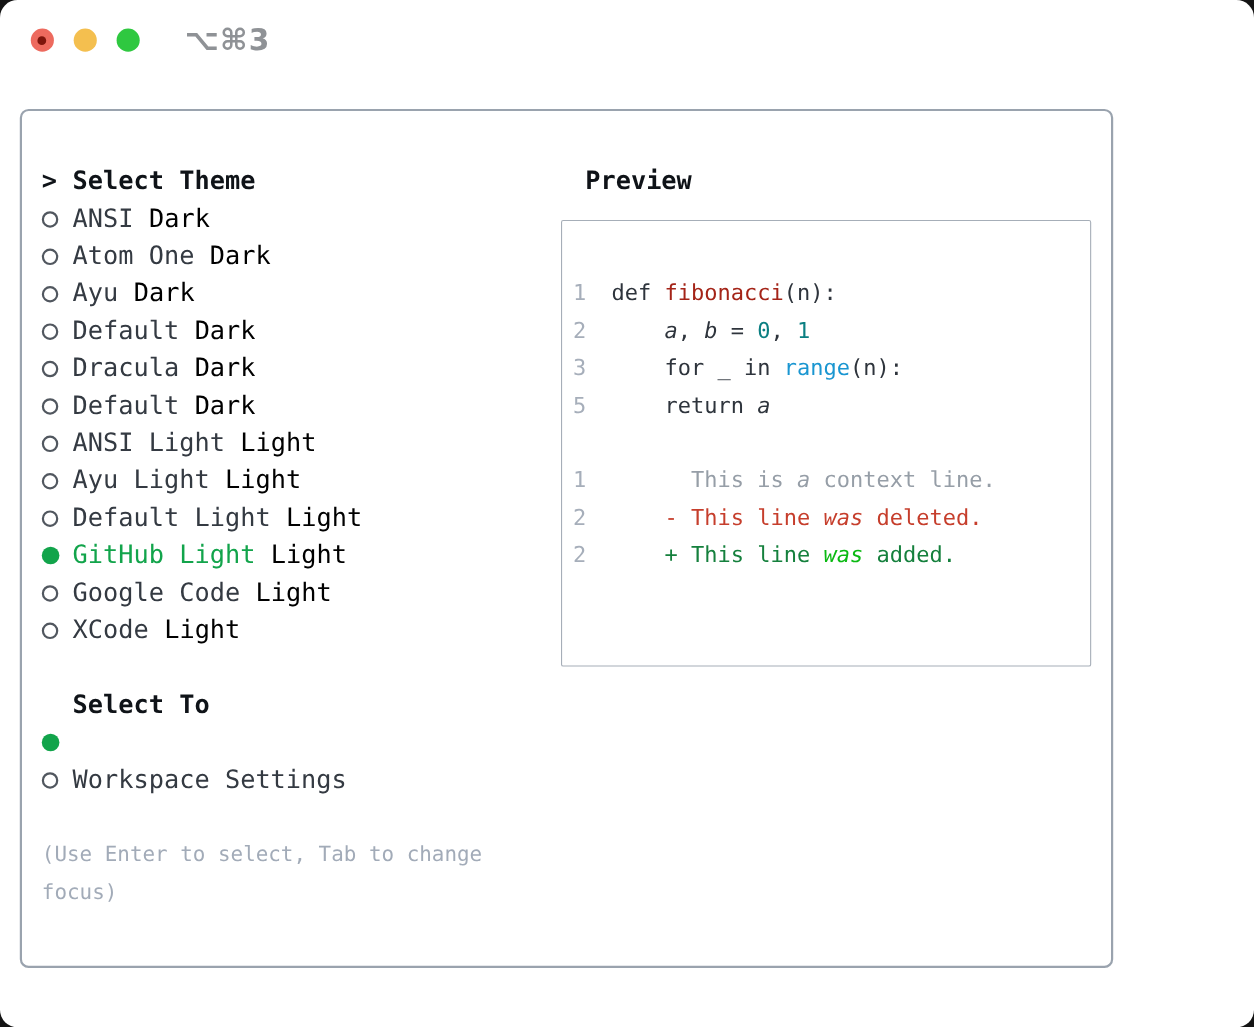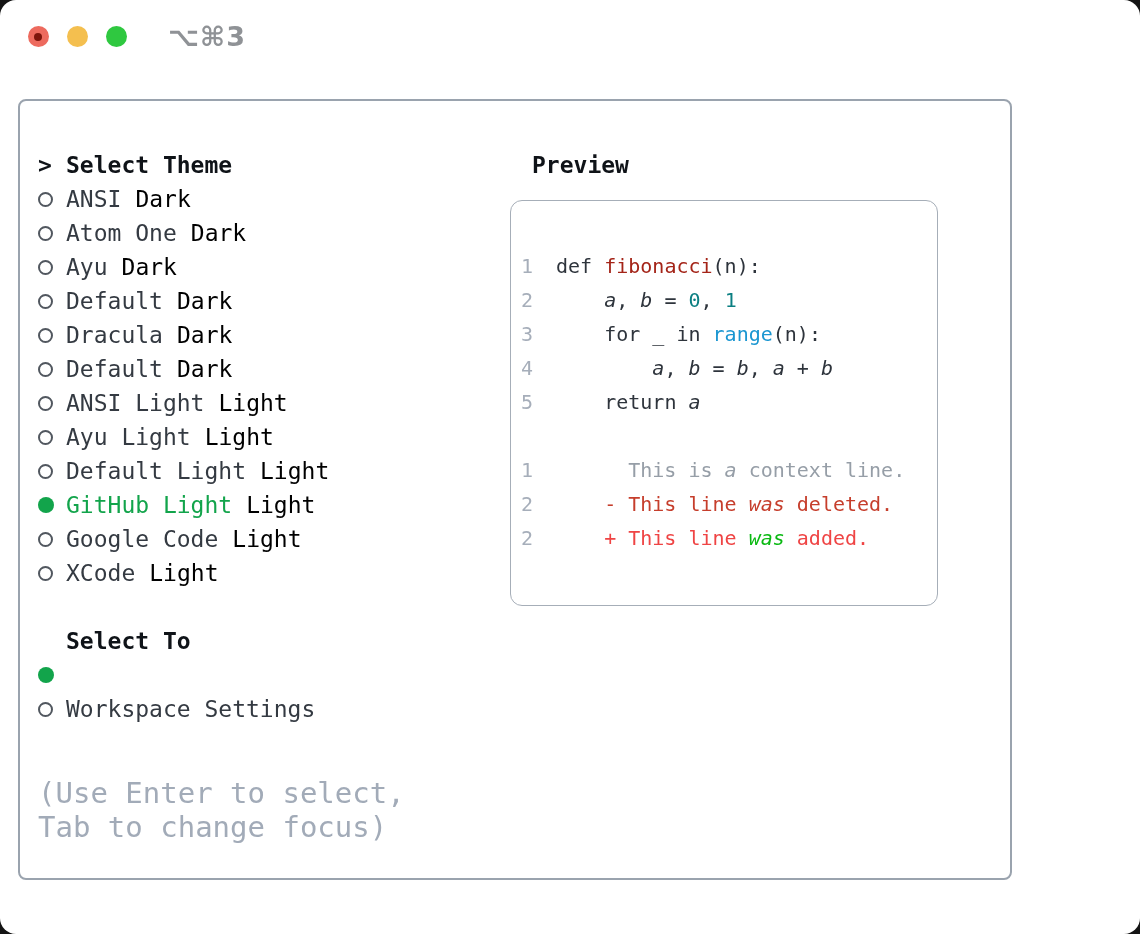--- a/index.html
+++ b/index.html
@@ -42,47 +42,47 @@
   .prompt{font-weight:700;color:#0f1318;}
   .hdr{font-weight:700;color:#0f1318;}
   .circle{
     width:15px;height:15px;border-radius:50%;
     border:2px solid #51575f;box-sizing:border-box;
   }
   .circle.sel{width:16px;height:16px;border:none;}
   .opt-name{color:#343a42;}
   .opt-tag{color:#000000;margin-left:14px;}
   .help{
-    margin-top:16px;width:432px;line-height:34px;color:#a2abb8;font-size:29px;
+    margin-top:0;width:432px;line-height:34px;color:#a2abb8;font-size:19px;
   }
   
   .preview-label{
     position:absolute;left:480px;top:47px;height:34px;line-height:34px;
     font-size:23px;font-weight:700;color:#0f1318;margin-left:32px;
   }
   .preview-box{
-    position:absolute;left:490px;top:99px;width:428px;height:406px;
-    border:1.5px solid #a6aeb8;border-radius:12px;background:#ffffff;
+    position:absolute;left:490px;top:99px;width:482px;height:406px;
+    border:1.5px solid #a6aeb8;border-radius:2px;background:#ffffff;
     box-sizing:border-box;
     padding:48px 0 0 10px;
     font-size:20px;
   }
   .pline{height:34px;line-height:34px;white-space:pre;}
   .ln{display:inline-block;width:35px;color:#a6aeba;}
   .s-k{color:#2e343c;}
   .s-p{color:#2e343c;}
   .s-fn{color:#a42418;}
   .s-num{color:#0b7f82;}
   .s-bi{color:#1a96d1;}
   .s-v{color:#2e343c;font-style:italic;}
   .s-ctx{color:#969ea7;}
   .s-ctx_i{color:#969ea7;font-style:italic;}
   .s-del{color:#c63e2c;margin-top:16px;}
   .s-del_i{color:#c63e2c;font-style:italic;}
-  .s-add{color:#ef4444;}
+  .s-add{color:#15803d;}
   .s-add_i{color:#0ab912;font-style:italic;}
 </style>
 </head>
 <body>
 
 <div class="window">
 
   <div class="titlebar">
     <div id="traffic-lights">
         <div class="tl" style="left: 27.5px; background: rgb(237, 106, 94);">
@@ -134,21 +134,20 @@
       <div class="help">(Use Enter to select, Tab to change focus)</div>
     </div>
 
     <div class="preview-label">Preview</div>
 
     <div class="preview-box">
       <div id="preview-lines">
           <div class="pline"><span class="ln">1</span><span class="s-k">def </span><span class="s-fn">fibonacci</span><span class="s-p">(n):</span></div>
           <div class="pline"><span class="ln">2</span><span class="s-p">    </span><span class="s-v">a</span><span class="s-p">, </span><span class="s-v">b</span><span class="s-p"> = </span><span class="s-num">0</span><span class="s-p">, </span><span class="s-num">1</span></div>
           <div class="pline"><span class="ln">3</span><span class="s-p">    </span><span class="s-k">for</span><span class="s-p"> _ </span><span class="s-k">in</span><span class="s-p"> </span><span class="s-bi">range</span><span class="s-p">(n):</span></div>
-          <div class="pline"><span class="ln">4</span><span class="s-p">        </span><span class="s-v">a</span><span class="s-p">, </span><span class="s-v">b</span><span class="s-p"> = </span><span class="s-v">b</span><span class="s-p">, </span><span class="s-v">a</span><span class="s-p"> + </span><span class="s-v">b</span></div>
           <div class="pline"><span class="ln">5</span><span class="s-p">    </span><span class="s-k">return</span><span class="s-p"> </span><span class="s-v">a</span></div>
           <div class="pline"><span class="ln"></span></div>
           <div class="pline"><span class="ln">1</span><span class="s-ctx">      This is </span><span class="s-ctx_i">a</span><span class="s-ctx"> context line.</span></div>
           <div class="pline"><span class="ln">2</span><span class="s-del">    - This line </span><span class="s-del_i">was</span><span class="s-del"> deleted.</span></div>
           <div class="pline"><span class="ln">2</span><span class="s-add">    + This line </span><span class="s-add_i">was</span><span class="s-add"> added.</span></div>
         </div>
     </div>
 
   </div>
 </div>

